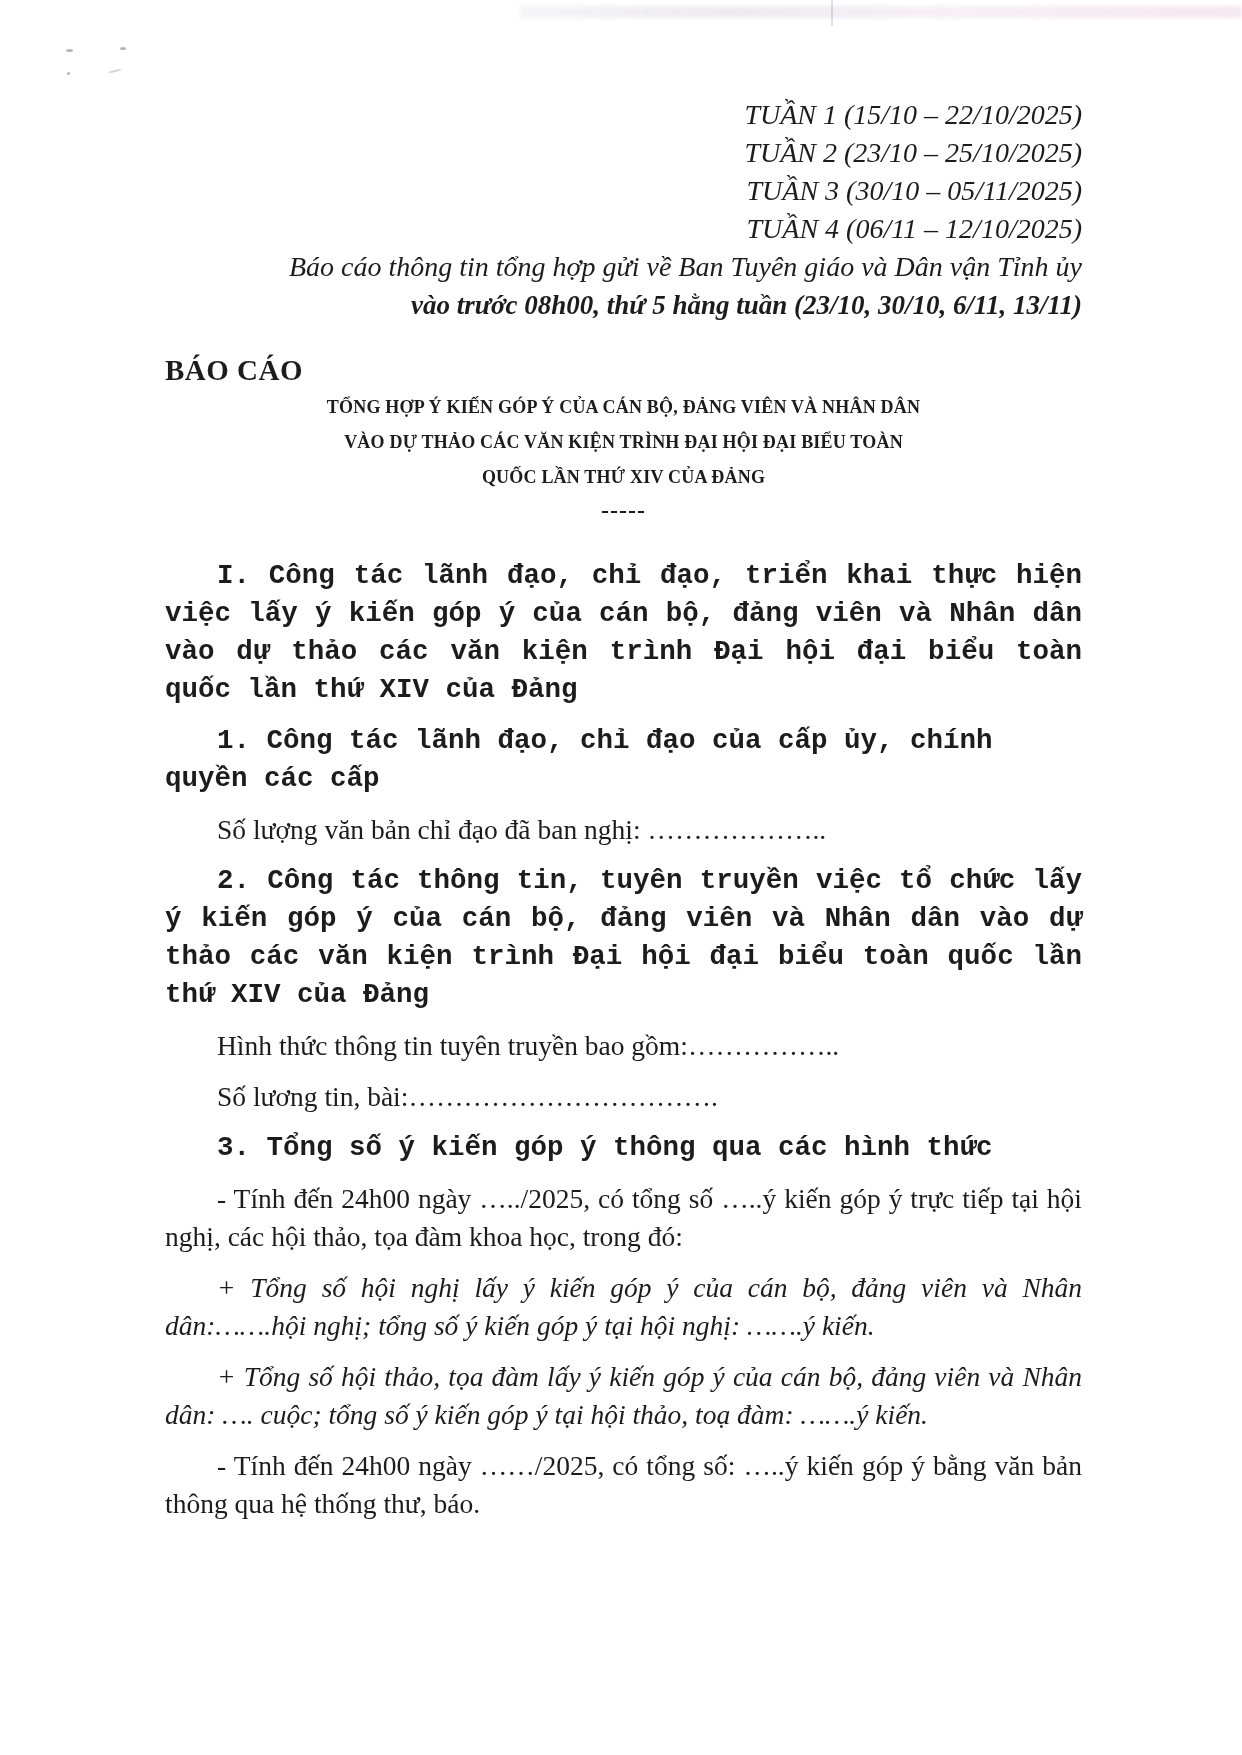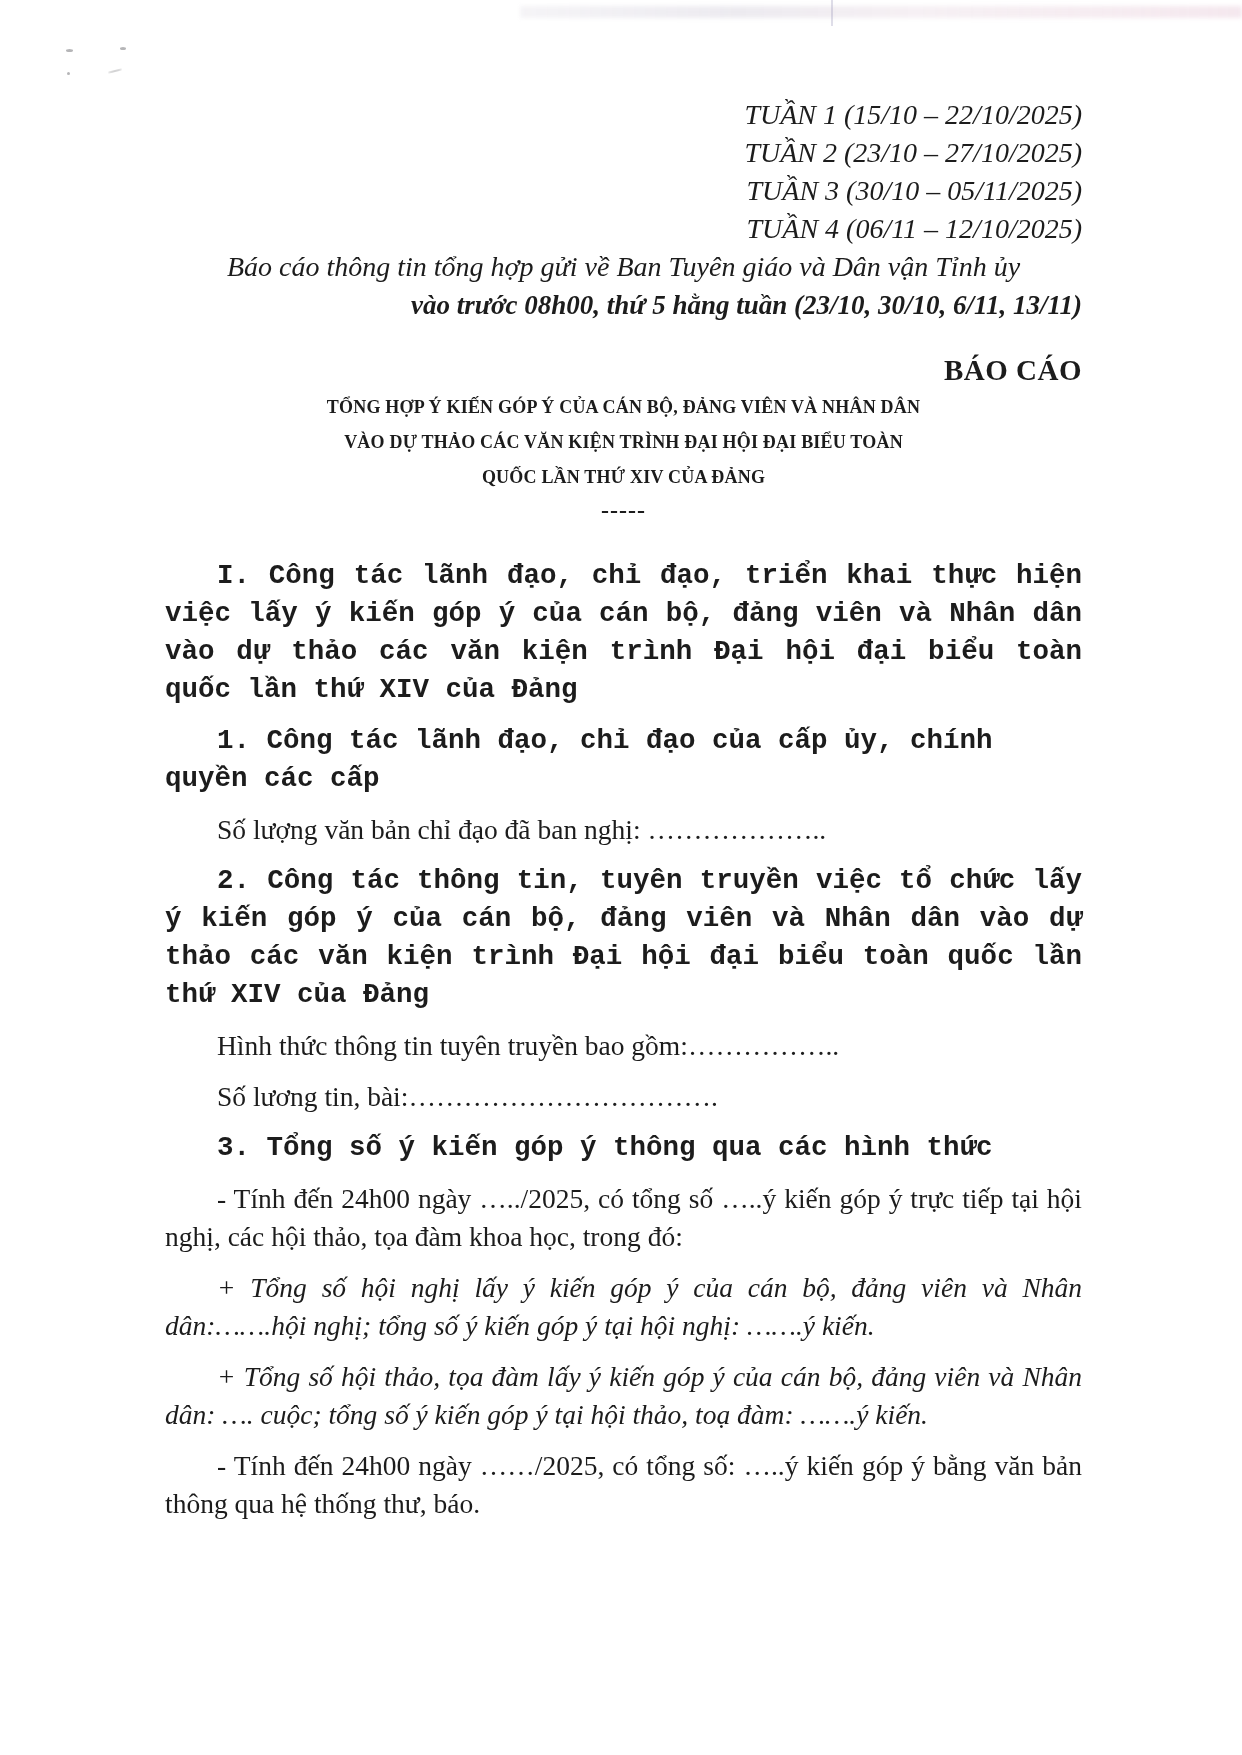--- a/index.html
+++ b/index.html
@@ -59,32 +59,32 @@
   .line {
     font-size: 27.5px;
     line-height: 38px;
   }
   .week-line {
     text-align: right;
     font-style: italic;
     font-size: 28px;
   }
   .note-regular {
-    text-align: center;
+    text-align: right;
     font-style: italic;
     font-size: 28px;
   }
   .note-bold {
     text-align: right;
     font-style: italic;
     font-weight: bold;
     font-size: 27px;
   }
   .report-title {
-    text-align: right;
+    text-align: left;
     font-weight: bold;
     font-size: 29px;
     line-height: 40px;
     margin-top: 26px;
     letter-spacing: 0.5px;
   }
   .subtitle-line {
     text-align: center;
     font-weight: bold;
     font-size: 18px;
@@ -122,21 +122,21 @@
 <div class="scan-artifact-band"></div>
 <div class="scan-artifact-tick"></div>
 <div class="speck speck1"></div>
 <div class="speck speck2"></div>
 <div class="speck speck3"></div>
 <div class="speck speck4"></div>
 
 <div class="content">
 
   <div class="line week-line">TUẦN 1 (15/10 – 22/10/2025)</div>
-  <div class="line week-line">TUẦN 2 (23/10 – 27/10/2025)</div>
+  <div class="line week-line">TUẦN 2 (23/10 – 25/10/2025)</div>
   <div class="line week-line">TUẦN 3 (30/10 – 05/11/2025)</div>
   <div class="line week-line">TUẦN 4 (06/11 – 12/10/2025)</div>
 
   <div class="line note-regular">Báo cáo thông tin tổng hợp gửi về Ban Tuyên giáo và Dân vận Tỉnh ủy</div>
   <div class="line note-bold">vào trước 08h00, thứ 5 hằng tuần (23/10, 30/10, 6/11, 13/11)</div>
 
   <div class="report-title">BÁO CÁO</div>
   <div class="subtitle-line">TỔNG HỢP Ý KIẾN GÓP Ý CỦA CÁN BỘ, ĐẢNG VIÊN VÀ NHÂN DÂN</div>
   <div class="subtitle-line">VÀO DỰ THẢO CÁC VĂN KIỆN TRÌNH ĐẠI HỘI ĐẠI BIỂU TOÀN</div>
   <div class="subtitle-line">QUỐC LẦN THỨ XIV CỦA ĐẢNG</div>

